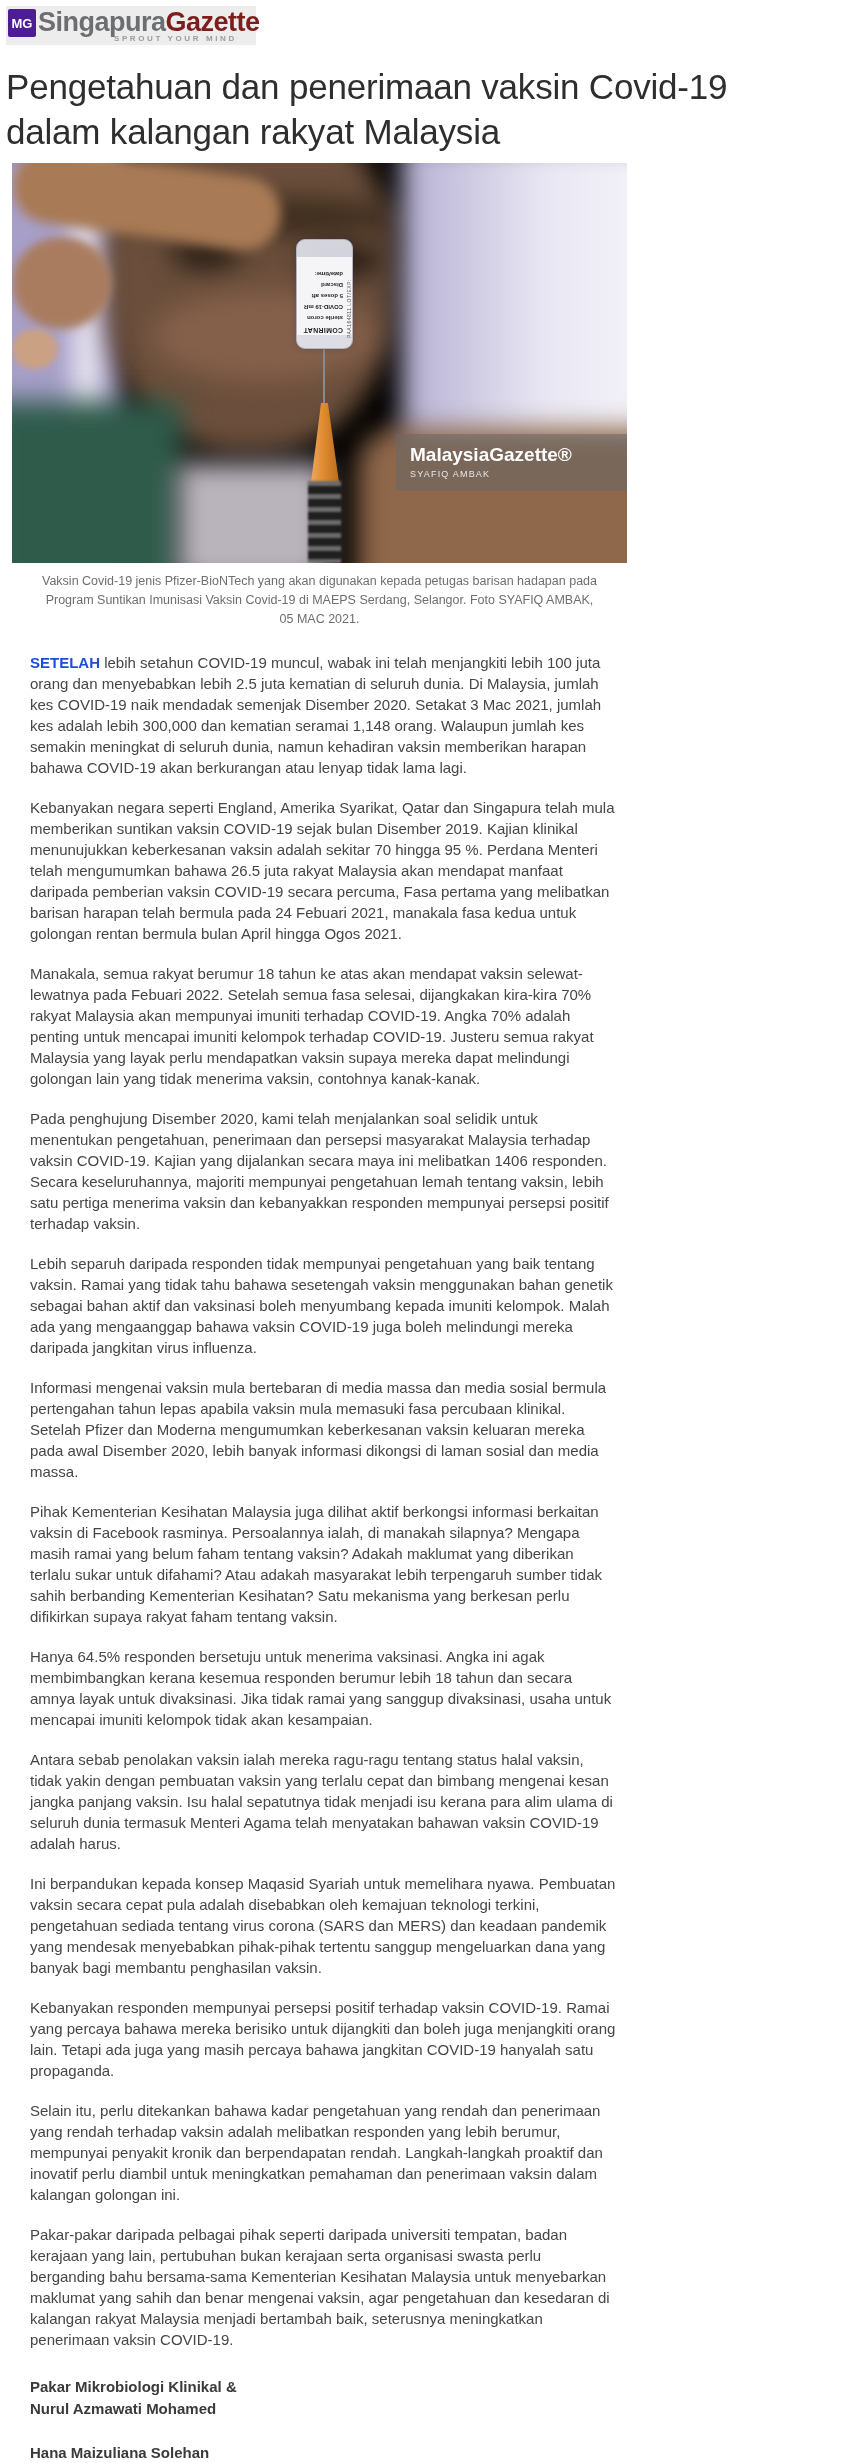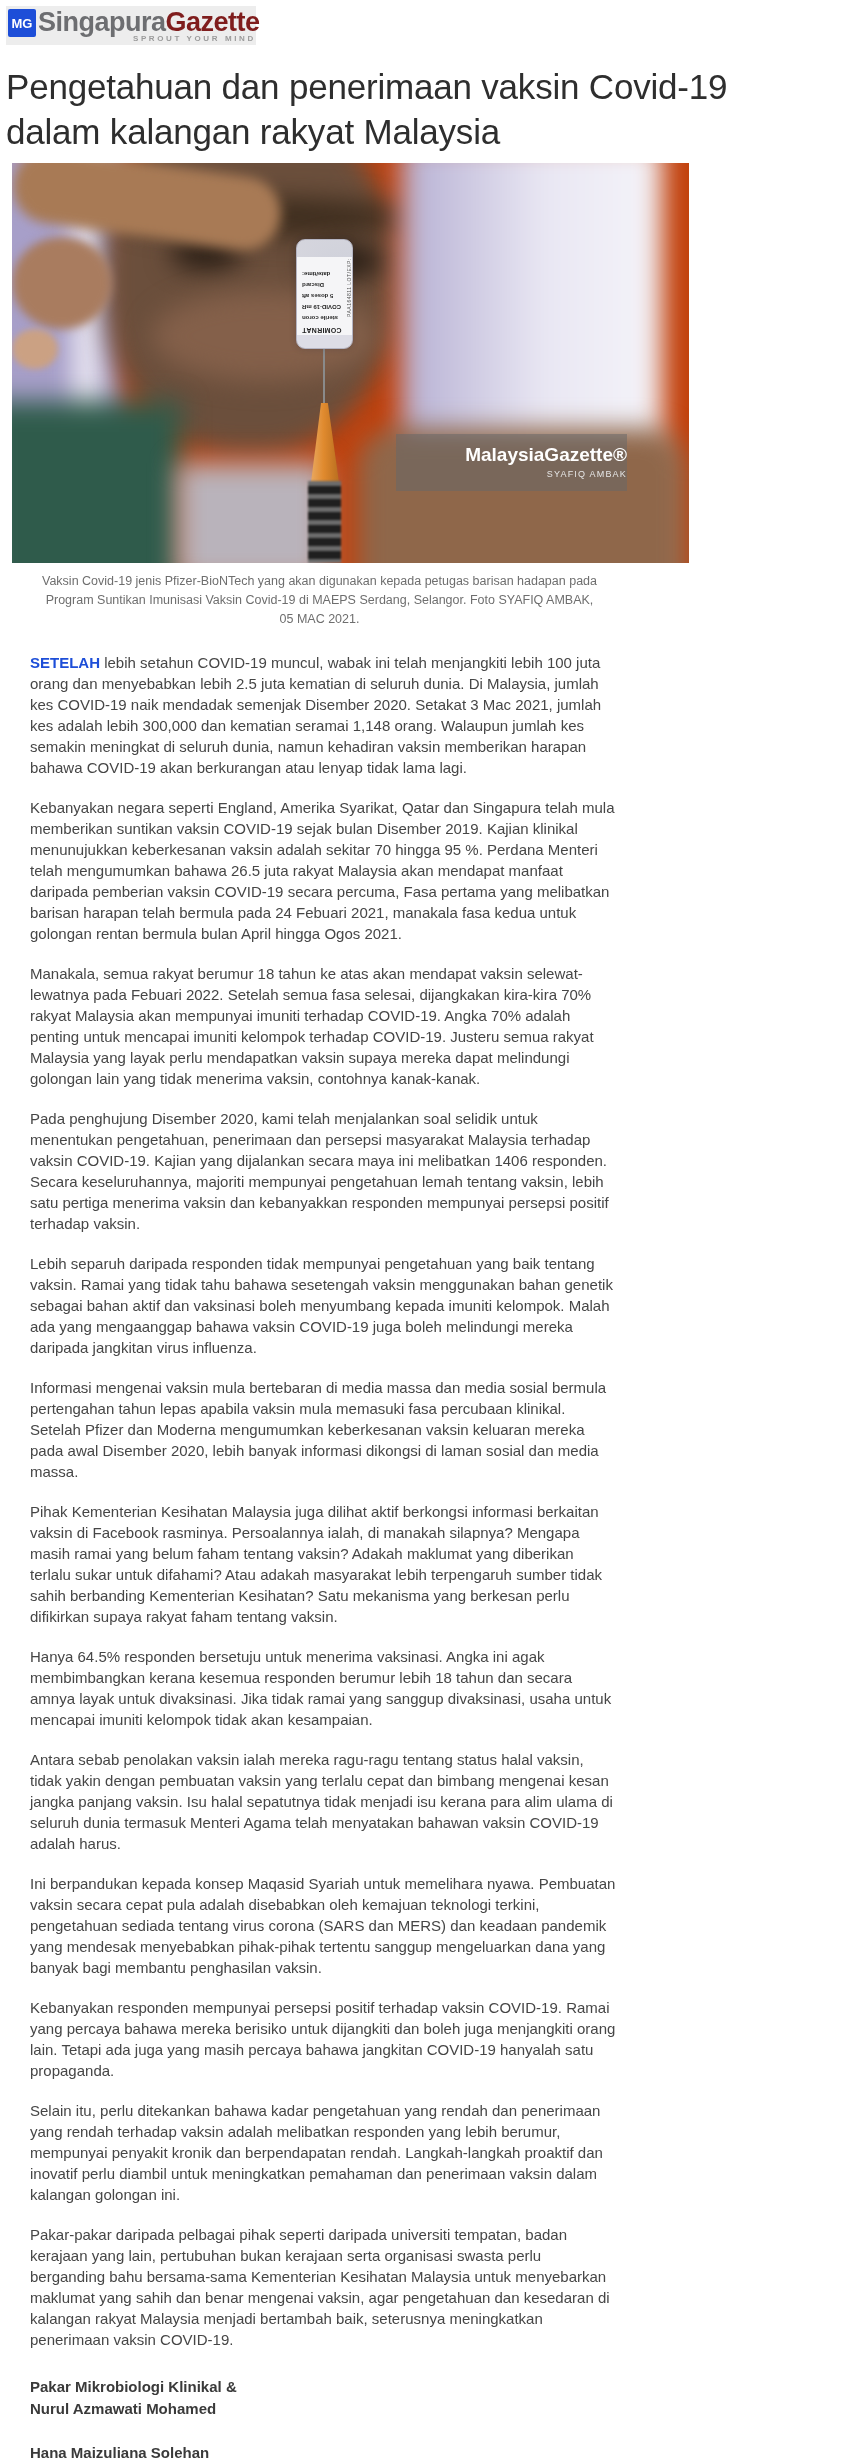--- a/index.html
+++ b/index.html
@@ -16,49 +16,49 @@
     position: relative;
     width: 250px; height: 39px;
     background: #ededed;
     display: flex; align-items: flex-start;
     padding: 2px 0 0 2px;
     text-decoration: none;
     cursor: pointer;
   }
   .mg-box {
     width: 28px; height: 28px; margin-top: 1px;
-    background: #1d4ed8; color: #fff;
+    background: #4c1d95; color: #fff;
     font-weight: bold; font-size: 13px;
     display: flex; align-items: center; justify-content: center;
     border-radius: 2px; flex: 0 0 auto;
   }
   .logo-text { font-size: 27px; font-weight: bold; line-height: 28px; letter-spacing: -0.5px; margin-left: 2px; white-space: nowrap; }
   .logo-malaysia { color: #6d6e71; }
   .logo-gazette { color: #7f1d1d; }
   .logo-tagline {
-    position: absolute; left: 127px; bottom: 2px;
+    position: absolute; left: 108px; bottom: 2px;
     font-size: 8px; letter-spacing: 2.6px; color: #9b9b9b; font-weight: bold;
   }
 
   
   h1.article-title {
     margin: 20px 0 8px 0;
     font-size: 35px; font-weight: 400; color: #2e2e2e;
     line-height: 1.28; letter-spacing: -0.2px;
     max-width: 840px;
   }
   .byline { font-size: 11.5px; color: #9a9a9a; margin: 0 0 14px 2px; }
   .byline .author { color: #555; font-weight: bold; text-decoration: none; cursor: pointer; }
   .byline .sep { margin: 0 4px; }
 
   
   figure.hero { margin: 0 0 0 6px; width: 615px; }
   .photo {
-    position: relative; width: 677px; height: 400px;
-    overflow: hidden; background: #c2410c; text-align: right;
+    position: relative; width: 615px; height: 400px;
+    overflow: hidden; background: #000000;
   }
   .photo .b { position: absolute; filter: blur(13px); }
   .hood-left   { left: -30px; top: -20px; width: 140px; height: 440px; background: #a79fc9; }
   .stripe      { left: 62px;  top: -20px; width: 26px;  height: 440px; background: #f2f0f7; }
   .hood-right  { left: 390px; top: -20px; width: 260px; height: 440px;
                  background: linear-gradient(90deg, #b6b0d3 0%, #e9e7f3 55%, #f5f4f9 100%); }
   .face        { left: 92px;  top: -60px; width: 290px; height: 350px; background: #6b4f3c; border-radius: 45%; }
   .brow        { left: 115px; top: 35px;  width: 280px; height: 38px;  background: #3c2c1d; border-radius: 50%; }
   .eye-l       { left: 158px; top: 76px;  width: 72px;  height: 30px;  background: #241a12; border-radius: 50%; }
   .eye-r       { left: 292px; top: 82px;  width: 80px;  height: 32px;  background: #241a12; border-radius: 50%; }

